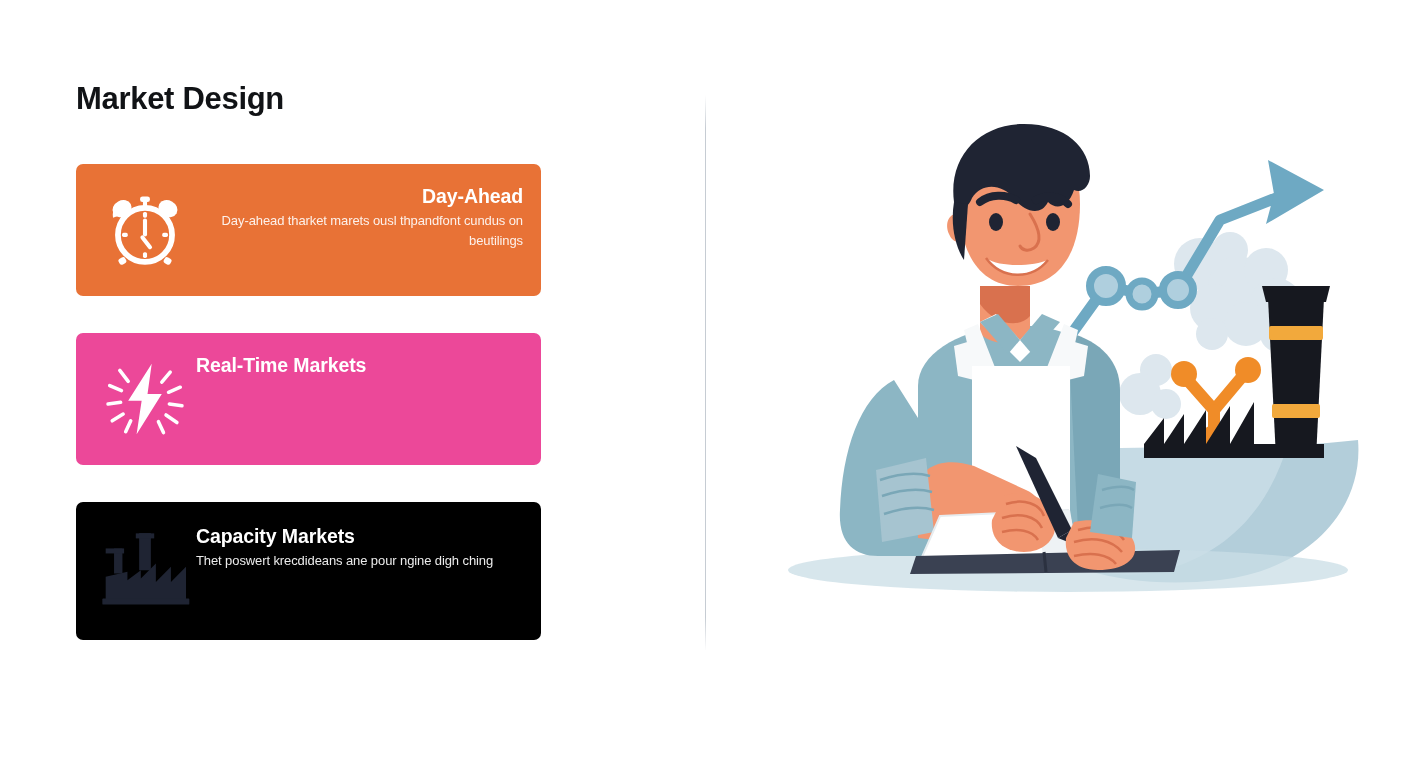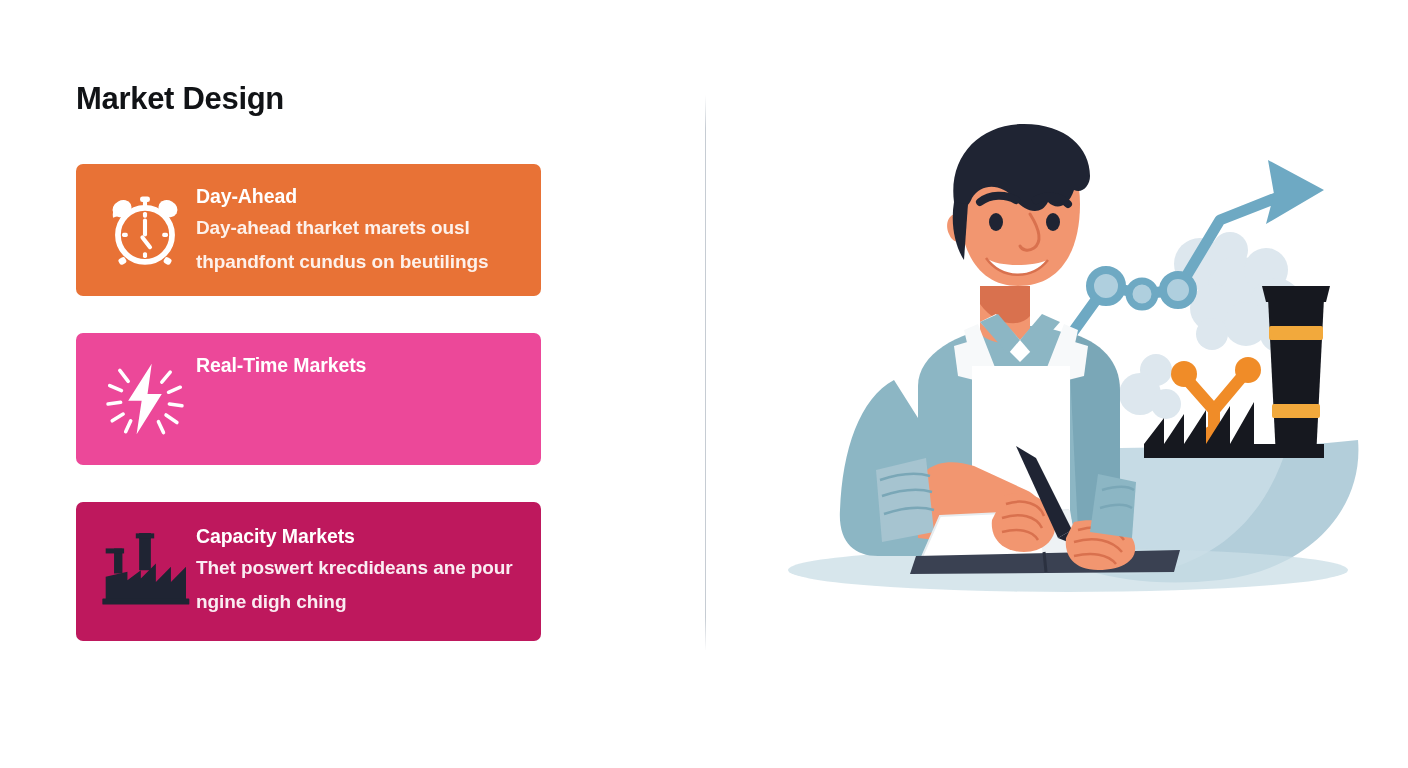--- a/index.html
+++ b/index.html
@@ -78,24 +78,24 @@
   .card-title {
     font-size: 19.5px;
     font-weight: bold;
     color: #ffffff;
     line-height: 24px;
     margin-bottom: 3px;
     letter-spacing: -0.1px;
   }
 
   .card-desc {
-    font-size: 19px;
-    font-weight: bold;
+    font-size: 13px;
+    font-weight: normal;
     color: rgba(255,255,255,0.90);
-    line-height: 34px;
+    line-height: 20px;
     letter-spacing: -0.1px;
   }
 
   
   .card.amber .card-body { padding-top: 8px; }
   .card.amber { padding-bottom: 22px; }
 
   
   #divider {
     position: absolute;
@@ -129,21 +129,21 @@
 </style>
 </head>
 <body style="background: rgb(255, 255, 255);">
 
 <div id="left-panel">
 
   <div id="page-title">Market Design</div>
 
   <div id="cards">
 
-    <div class="card orange" style="background:#E87236;">
+    <div class="card orange" style="background:#E87236;text-align:right;">
       <div class="card-icon">
         <svg viewBox="0 0 100 100" width="82" height="82" aria-hidden="true">
           <g fill="#ffffff">
 
             <path d="M26 14 C16 16, 9 25, 11 35 L30 28 Z"></path>
             <ellipse cx="22" cy="24" rx="12" ry="10" transform="rotate(-28 22 24)"></ellipse>
             <ellipse cx="78" cy="24" rx="12" ry="10" transform="rotate(28 78 24)"></ellipse>
 
             <rect x="44" y="9" width="12" height="7" rx="3"></rect>
             <rect x="47.5" y="14" width="5" height="9"></rect>
@@ -188,21 +188,21 @@
             <line x1="88" y1="78" x2="75" y2="69"></line>
             <line x1="72" y1="90" x2="66" y2="77"></line>
           </g>
         </svg>
       </div>
       <div class="card-body">
         <div class="card-title" style="color: rgb(255, 255, 255);">Real-Time Markets</div>
       </div>
     </div>
 
-    <div class="card amber" style="background:#be185d;justify-content:flex-end;">
+    <div class="card amber" style="background:#000000;justify-content:flex-end;">
       <div class="card-icon">
         <svg viewBox="0 0 110 92" width="92" height="77" aria-hidden="true">
           <g fill="#1F2433">
 
             <path d="M48 4 L62 4 L62 48 L48 48 Z"></path>
             <path d="M48 4 L62 4 L62 10 L48 10 Z"></path>
 
             <path d="M18 22 L28 22 L28 52 L18 52 Z"></path>
 
             <rect x="44" y="4" width="22" height="6"></rect>

